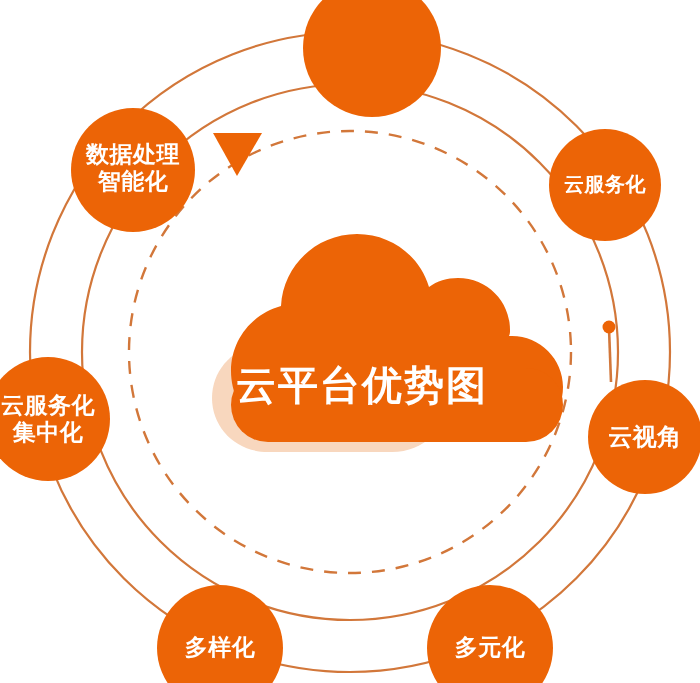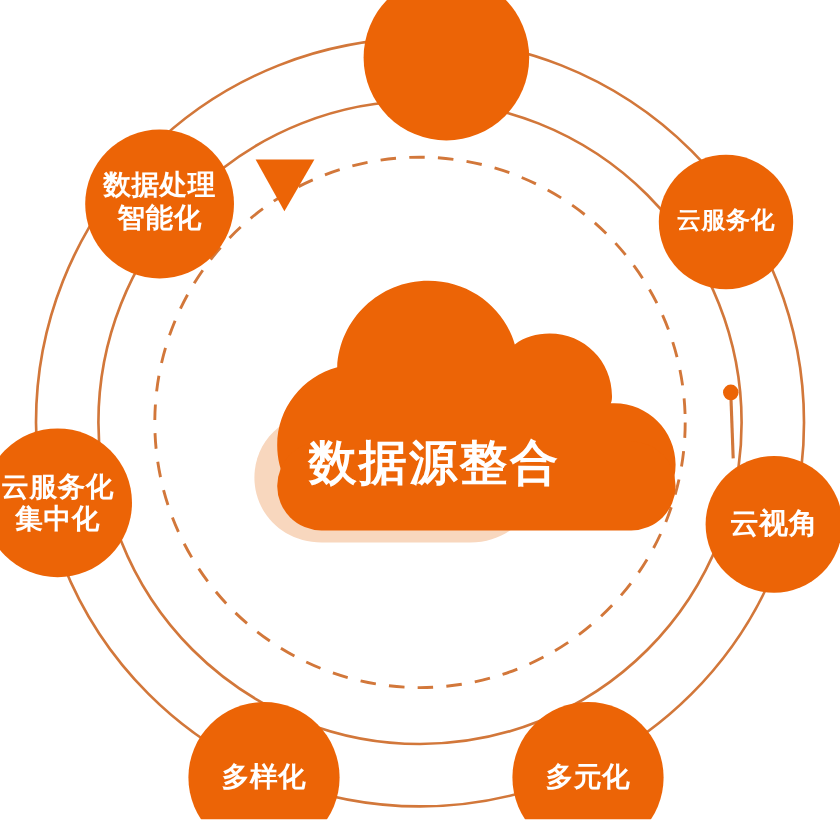--- a/index.html
+++ b/index.html
@@ -113,21 +113,21 @@
       <circle cx="605" cy="185" r="56" fill="#EC6406"></circle>
       <circle cx="645" cy="437" r="57" fill="#EC6406"></circle>
       <circle cx="490" cy="648" r="63" fill="#EC6406"></circle>
       <circle cx="220" cy="648" r="63" fill="#EC6406"></circle>
       <circle cx="48" cy="419" r="62" fill="#EC6406"></circle>
       <circle cx="133" cy="170" r="62" fill="#EC6406"></circle>
     </g>
   </svg>
 
   <div class="cloud-title" style="font-size: 40px; left: 0px; top: 0px; width: 700px; text-align: center; transform: translate(12px, 358px);">
-    <span>数据源整合</span>
+    <span>云平台优势图</span>
   </div>
 
   <div class="bubble-label" style="left: 271.95px; top: -21px; width: 200.1px; height: 138px; font-size: 25px;">
   </div>
 
   <div class="bubble-label" style="left: 523.8px; top: 129px; width: 162.4px; height: 112px; font-size: 20px;">
     <span class="line1">云服务化</span>
 
   </div>
 

